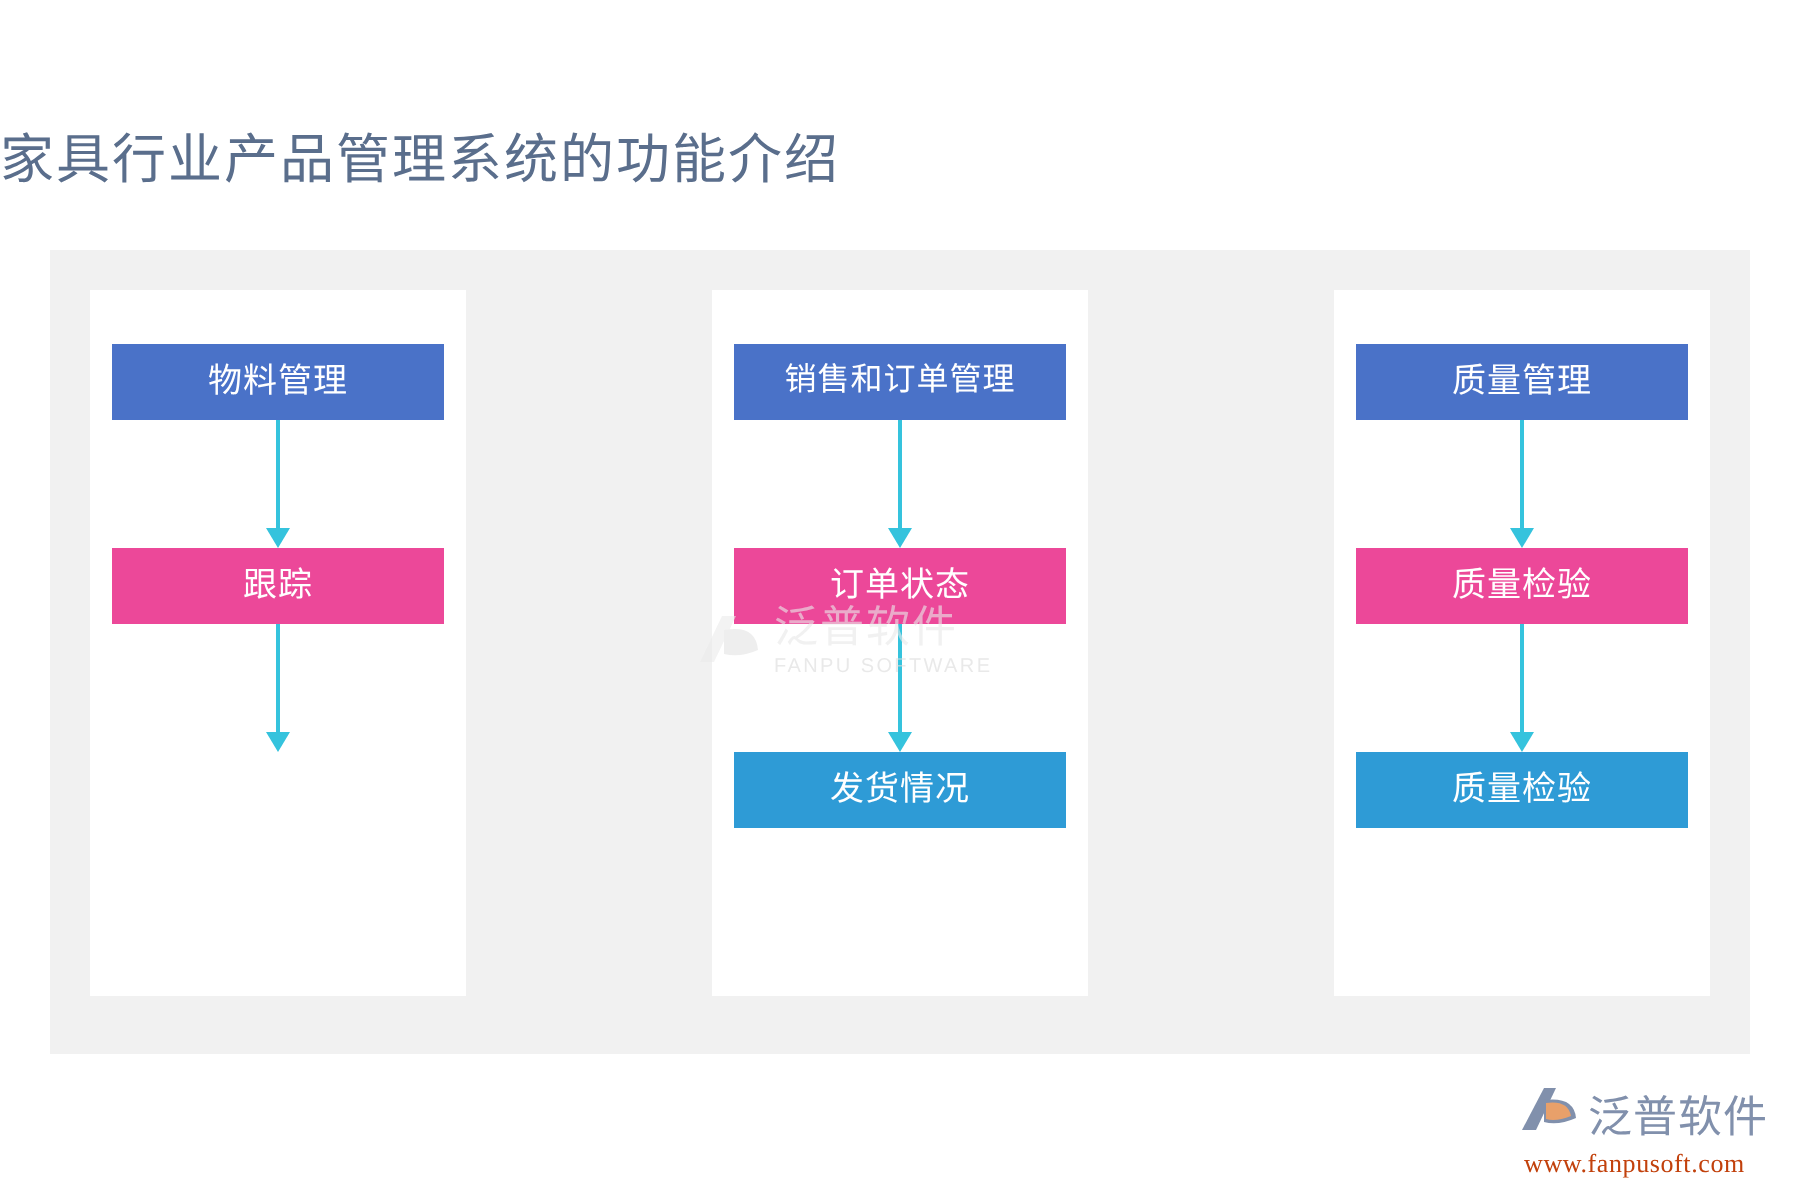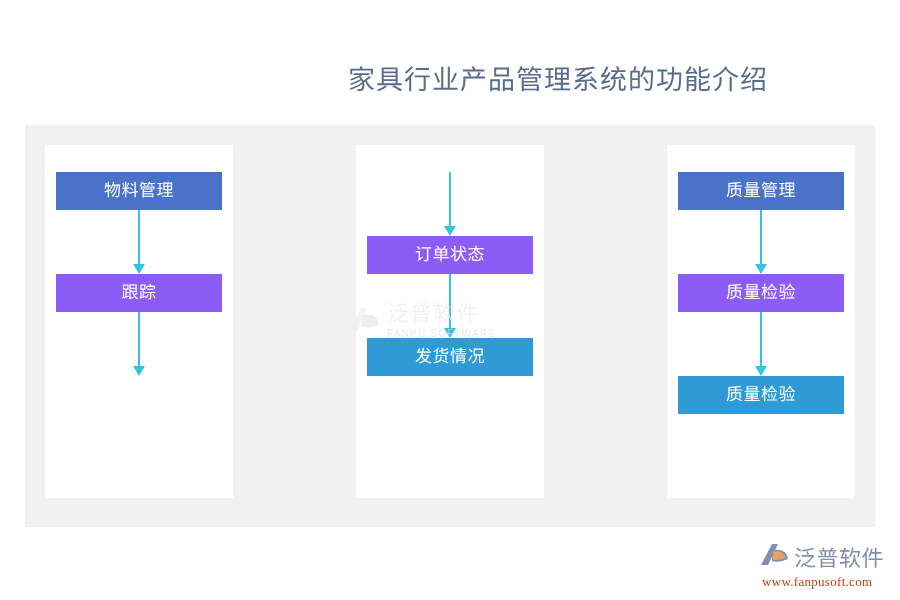--- a/index.html
+++ b/index.html
@@ -22,28 +22,27 @@
     width: 900px;
     height: 600px;
   }
 
   
   .page-title {
     position: absolute;
     left: 0;
     top: 58px;
     width: 728px;
-    text-align: right;
+    text-align: left;
     font-family: "Liberation Serif", "DejaVu Serif", serif;
     font-size: 27px;
     font-weight: 400;
     letter-spacing: 1px;
     color: #5a6e8c;
     white-space: nowrap;
-    margin-left: 40px;
   }
 
   
   .diagram-panel {
     position: absolute;
     left: 25px;
     top: 125px;
     width: 850px;
     height: 402px;
     background: #f1f1f1;
@@ -80,21 +79,21 @@
     color: #ffffff;
     font-family: "Liberation Serif", "DejaVu Serif", serif;
     font-size: 17px;
     letter-spacing: 0.5px;
     white-space: nowrap;
     position: relative;
     z-index: 2;
   }
 
   .node.level-0 { background: #4a72c8; }
-  .node.level-1 { background: #8b5cf6; }
+  .node.level-1 { background: #ec4899; }
   .node.level-2 { background: #2e9bd6; }
 
   .node.narrow-text { font-size: 16px; }
 
   
   .connector {
     width: 20px;
     height: 64px;
     position: relative;
     z-index: 1;
@@ -229,20 +228,21 @@
         </div>
         <div class="node level-1">跟踪</div>
         <div class="connector">
           <span class="stem"></span>
           <span class="head"></span>
         </div>
       </div>
 
 
       <div class="flow-column">
+        <div class="node level-0 narrow-text">销售和订单管理</div>
         <div class="connector">
           <span class="stem"></span>
           <span class="head"></span>
         </div>
         <div class="node level-1">订单状态</div>
         <div class="connector">
           <span class="stem"></span>
           <span class="head"></span>
         </div>
         <div class="node level-2">发货情况</div>

